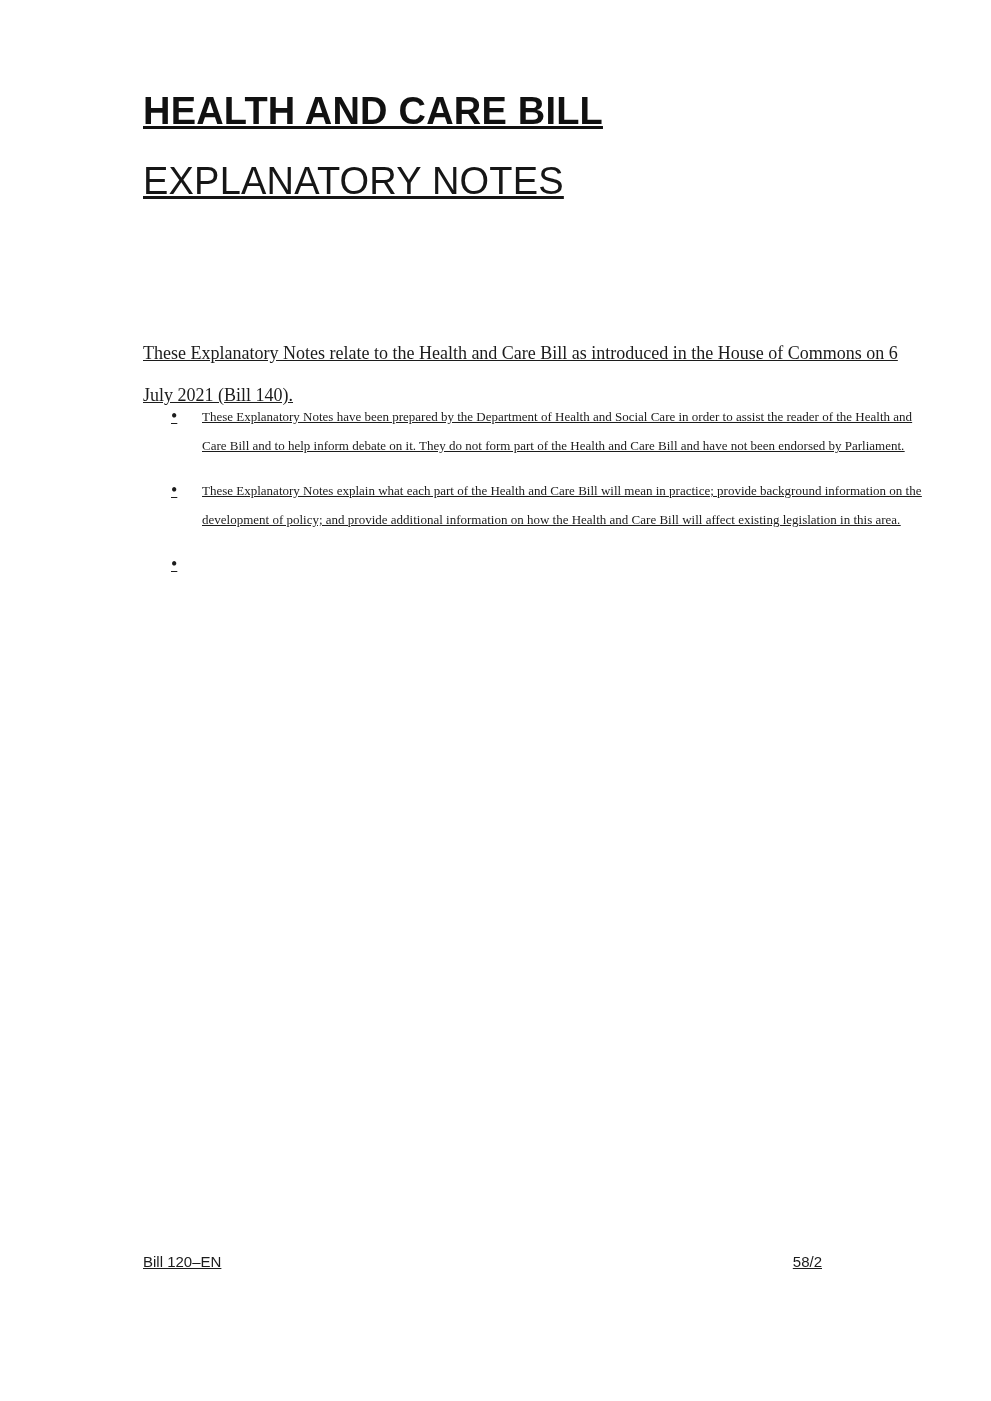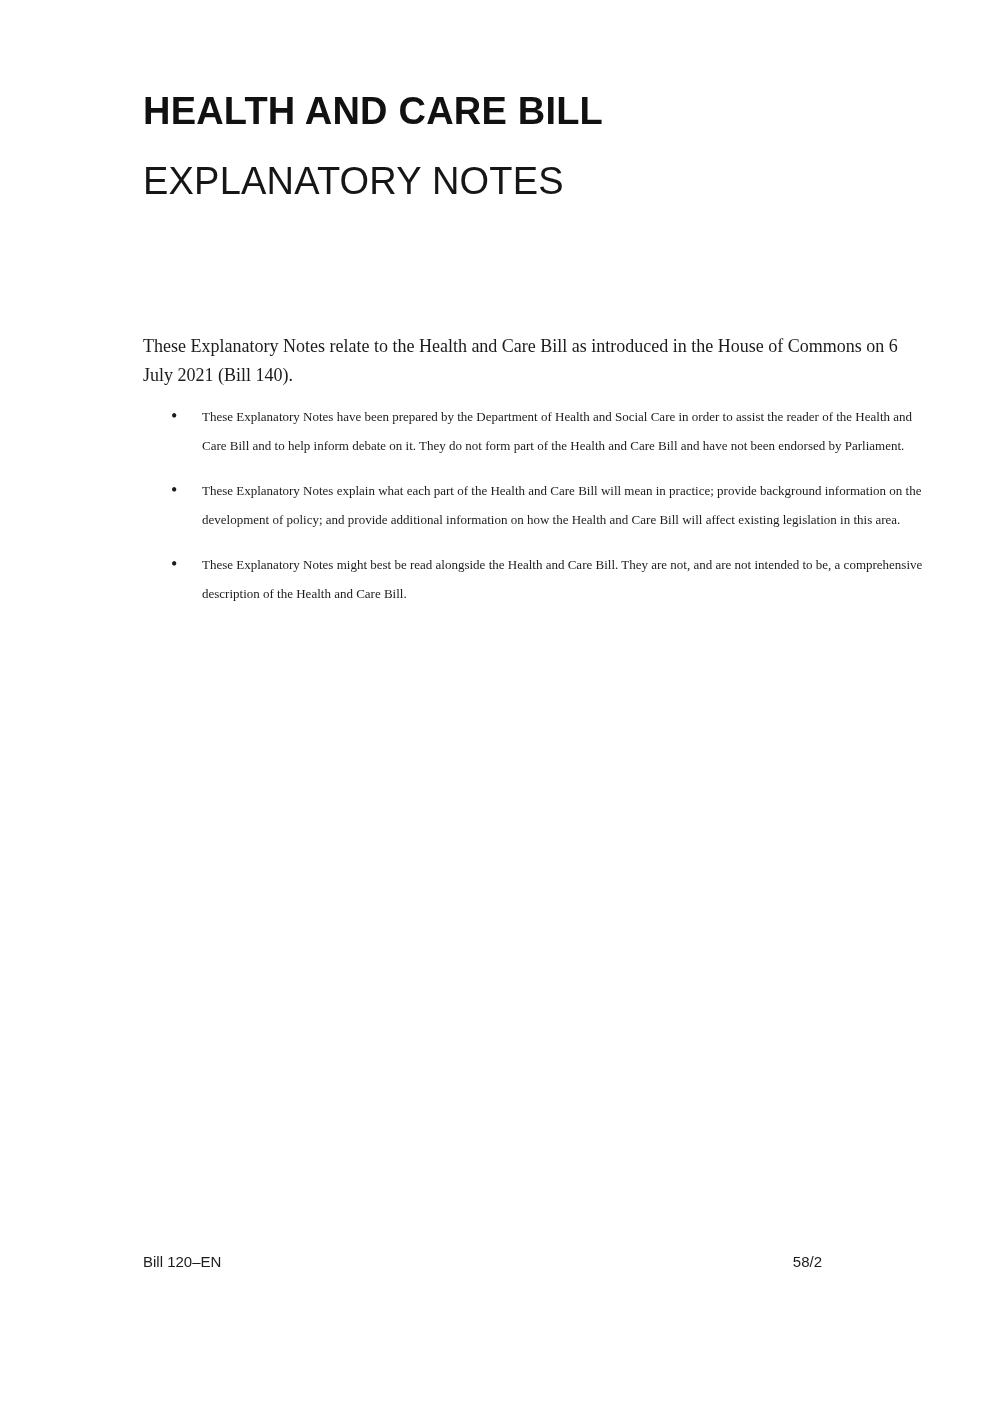--- a/index.html
+++ b/index.html
@@ -1,15 +1,15 @@
 <!DOCTYPE html>
 <html><head>
 <meta charset="utf-8">
 <style>
-  * { margin: 0; padding: 0; box-sizing: border-box; }
+  * { margin: 0; padding: 0; box-sizing: border-box; text-decoration: underline; }
   html, body { background: #ffffff; }
   .page {
     position: relative;
     width: 991px;
     height: 1401px;
     margin: 0 auto;
     background: #ffffff;
     color: #1c1c1c;
     overflow: hidden;
   }
@@ -45,21 +45,21 @@
     color: #0e76bd;
     white-space: nowrap;
   }
   .intro-paragraph {
     position: absolute;
     left: 143px;
     top: 332px;
     width: 780px;
     font-family: "Liberation Serif", serif;
     font-size: 18px;
-    line-height: 29px;
+    line-height: 42px;
     color: #1c1c1c;
     text-align: left;
   }
   .bullet-list {
     position: absolute;
     left: 143px;
     top: 402px;
     width: 780px;
   }
   .bullet-item {
@@ -119,21 +119,20 @@
     <div class="bullet-item">
       <span class="bullet-dot"></span>
       <span>These Explanatory Notes have been prepared by the Department of Health and Social Care in order to assist the reader of the Health and Care Bill and to help inform debate on it. They do not form part of the Health and Care Bill and have not been endorsed by Parliament.</span>
     </div>
     <div class="bullet-item">
       <span class="bullet-dot"></span>
       <span>These Explanatory Notes explain what each part of the Health and Care Bill will mean in practice; provide background information on the development of policy; and provide additional information on how the Health and Care Bill will affect existing legislation in this area.</span>
     </div>
     <div class="bullet-item">
       <span class="bullet-dot"></span>
-      <span>These Explanatory Notes might best be read alongside the Health and Care Bill. They are not, and are not intended to be, a comprehensive description of the Health and Care Bill.</span>
     </div>
   </div>
 
   <div class="page-footer">
     <span class="footer-left">Bill 120–EN</span>
     <span class="footer-right">58/2</span>
   </div>
 
 </div>
 

